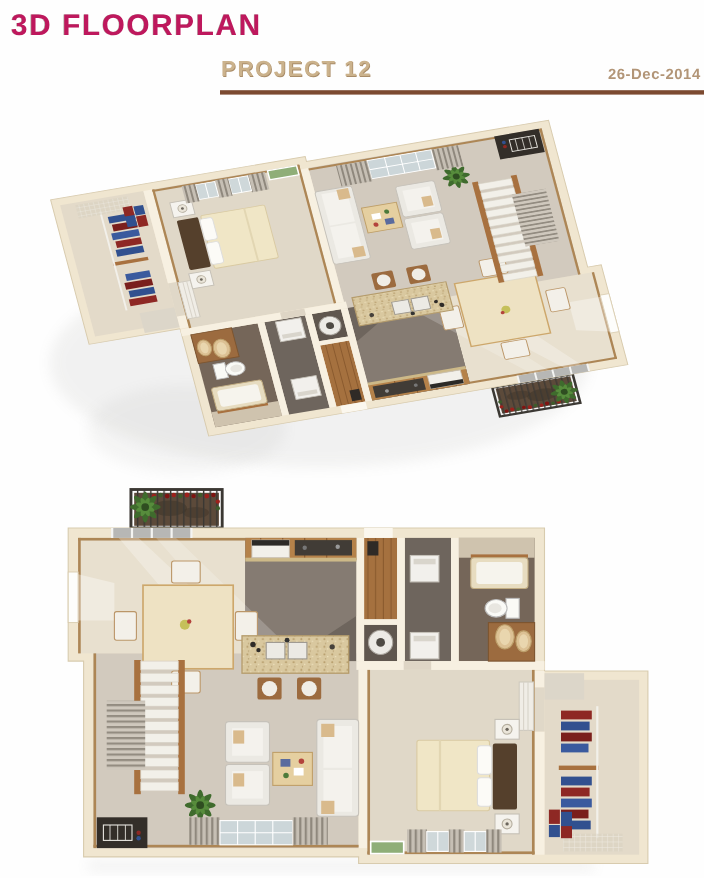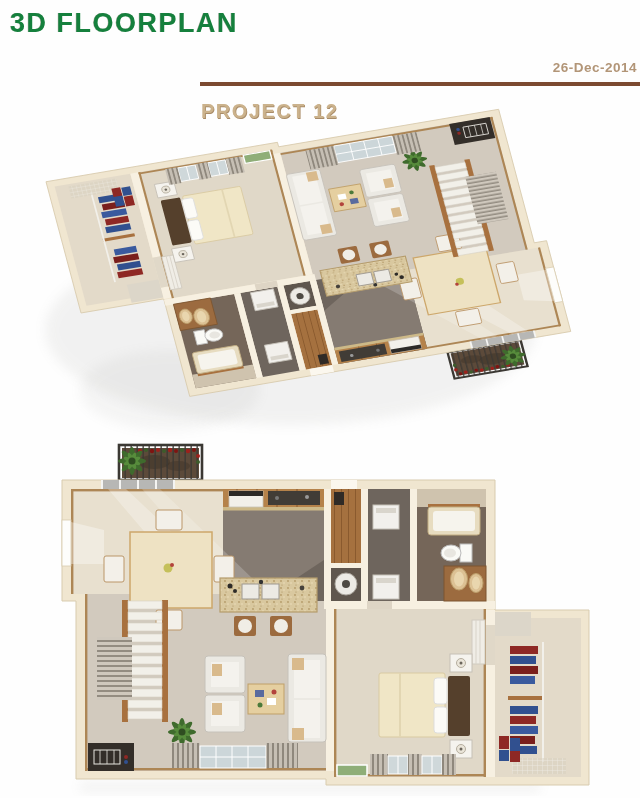--- a/index.html
+++ b/index.html
@@ -1,21 +1,21 @@
 <!DOCTYPE html>
 <html><head>
 <meta charset="utf-8">
 <style>
   html,body{margin:0;padding:0;}
   body{background:#ffffff;font-family:"Liberation Sans",sans-serif;}
   .page{position:relative;width:640px;height:798px;background:#fefefe;overflow:hidden;}
   .title{position:absolute;left:10px;top:8px;font-size:27px;font-weight:800;letter-spacing:1.5px;
-         color:#15803d;text-shadow:1px 1px 0 rgba(255,255,255,.7), -0.5px -0.5px 0 rgba(110,102,85,.55);}
+         color:#be185d;text-shadow:1px 1px 0 rgba(255,255,255,.7), -0.5px -0.5px 0 rgba(110,102,85,.55);}
   .subtitle{position:absolute;left:201px;top:52px;font-size:20px;font-weight:800;letter-spacing:1.5px;
-         color:#cbb28c;text-shadow:0.7px 0.7px 0 #a98c68;margin-top:48px;}
+         color:#cbb28c;text-shadow:0.7px 0.7px 0 #a98c68;}
   .date{position:absolute;right:3px;top:60px;font-size:13.5px;font-weight:800;letter-spacing:0.5px;color:#b29577;}
   .rule{position:absolute;left:200px;right:0;top:82px;height:4px;background:#7c4a31;}
   svg{position:absolute;left:0;top:0;}
 </style>
 </head>
 <body>
 
 <div class="page">
 
   <div class="title">3D FLOORPLAN</div>

